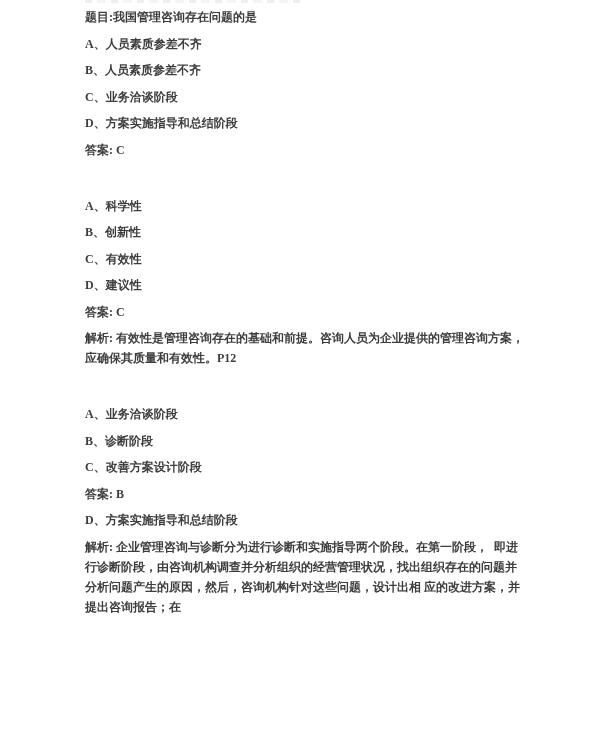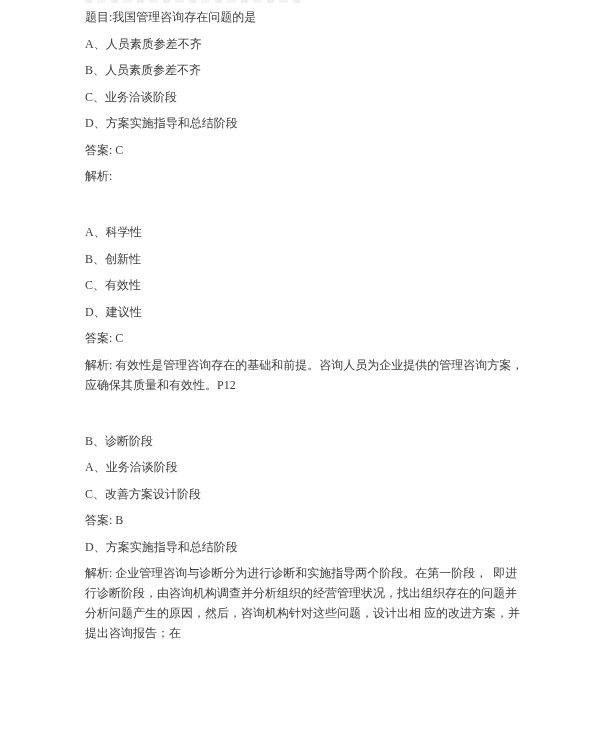--- a/index.html
+++ b/index.html
@@ -17,21 +17,21 @@
     position: absolute;
     top: 0; left: 85px;
     width: 215px; height: 3px;
     background: repeating-linear-gradient(90deg,
       #ededed 0 7px, #ffffff 7px 12px, #f3f3f3 12px 21px, #ffffff 21px 26px);
     opacity: 0.9;
   }
   .doc {
     padding: 7px 85px 0 85px;
   }
-  .q { margin: 0 0 36px 0; }
+  .q { margin: 0 0 36px 0; font-weight: bold; }
   .line {
     margin: 0 0 6.5px 0;
     line-height: 20px;
     white-space: pre-wrap;
     word-break: break-word;
   }
 </style>
 </head>
 <body>
 
@@ -39,34 +39,33 @@
 
 <div class="doc">
 
   <section class="q">
     <p class="line">题目:我国管理咨询存在问题的是</p>
     <p class="line">A、人员素质参差不齐</p>
     <p class="line">B、人员素质参差不齐</p>
     <p class="line">C、业务洽谈阶段</p>
     <p class="line">D、方案实施指导和总结阶段</p>
     <p class="line">答案: C</p>
-    <p class="line">解析:</p>
   </section>
 
   <section class="q">
     <p class="line">A、科学性</p>
     <p class="line">B、创新性</p>
     <p class="line">C、有效性</p>
     <p class="line">D、建议性</p>
     <p class="line">答案: C</p>
     <p class="line">解析: 有效性是管理咨询存在的基础和前提。咨询人员为企业提供的管理咨询方案，  应确保其质量和有效性。P12</p>
   </section>
 
   <section class="q">
+    <p class="line">A、业务洽谈阶段</p>
     <p class="line">B、诊断阶段</p>
-    <p class="line">A、业务洽谈阶段</p>
     <p class="line">C、改善方案设计阶段</p>
     <p class="line">答案: B</p>
     <p class="line">D、方案实施指导和总结阶段</p>
     <p class="line">解析: 企业管理咨询与诊断分为进行诊断和实施指导两个阶段。在第一阶段，  即进行诊断阶段，由咨询机构调查并分析组织的经营管理状况，找出组织存在的问题并分析问题产生的原因，然后，咨询机构针对这些问题，设计出相 应的改进方案，并提出咨询报告；在</p>
   </section>
 
 </div>
 
 </body></html>

